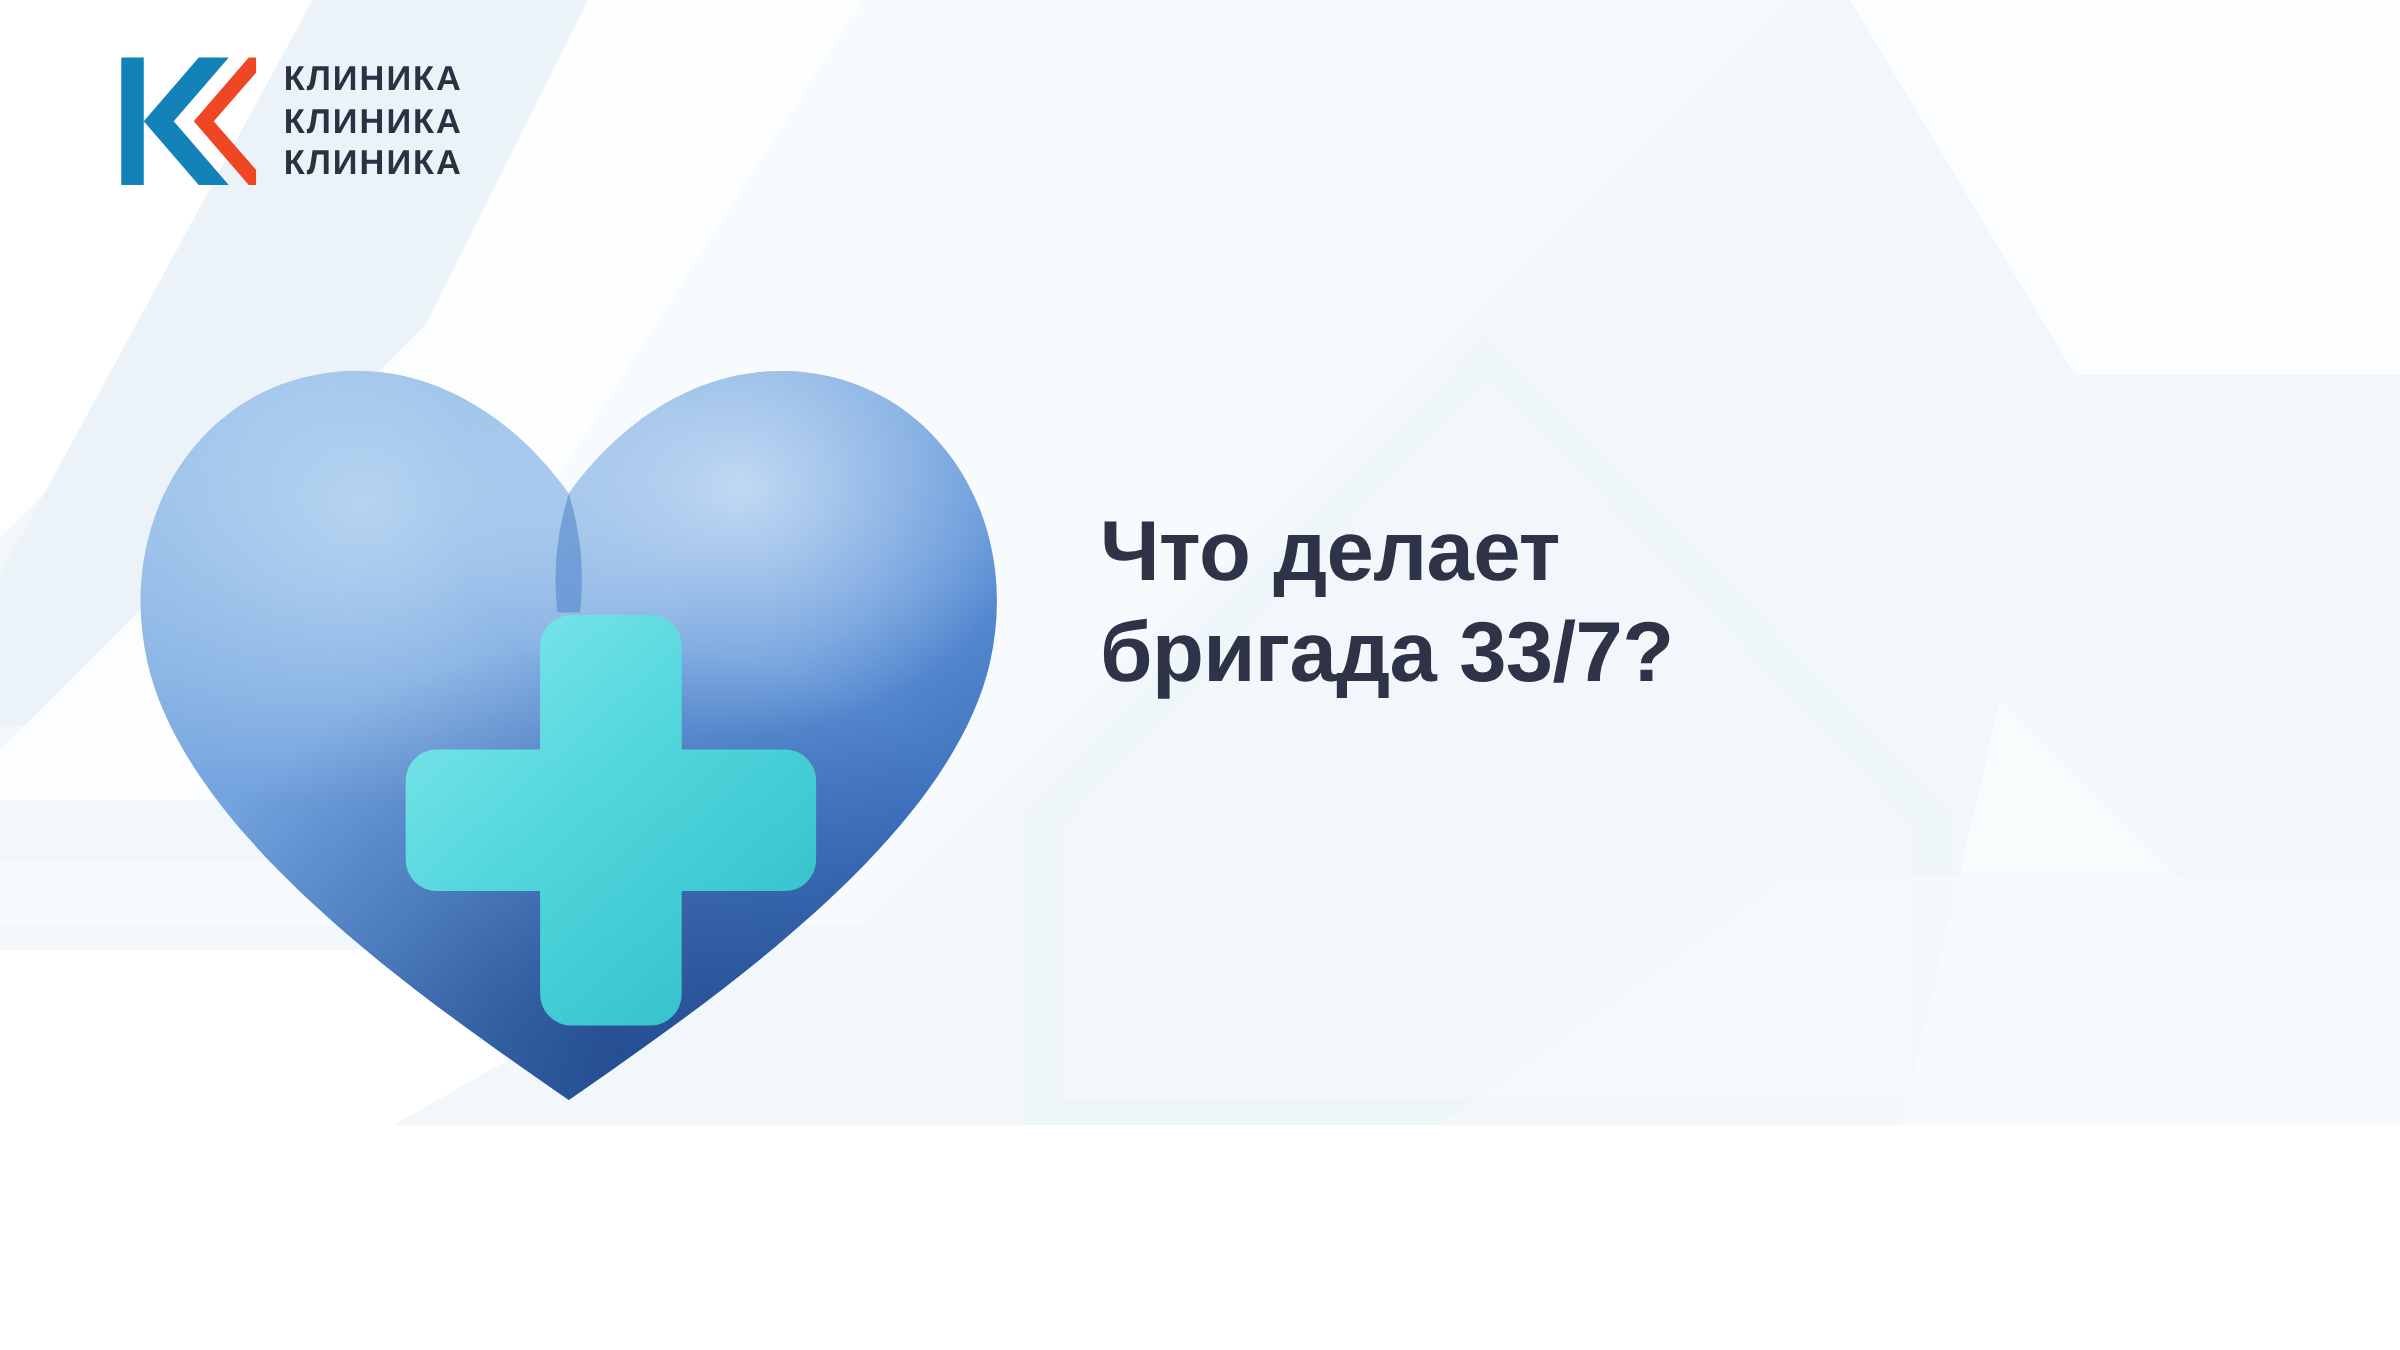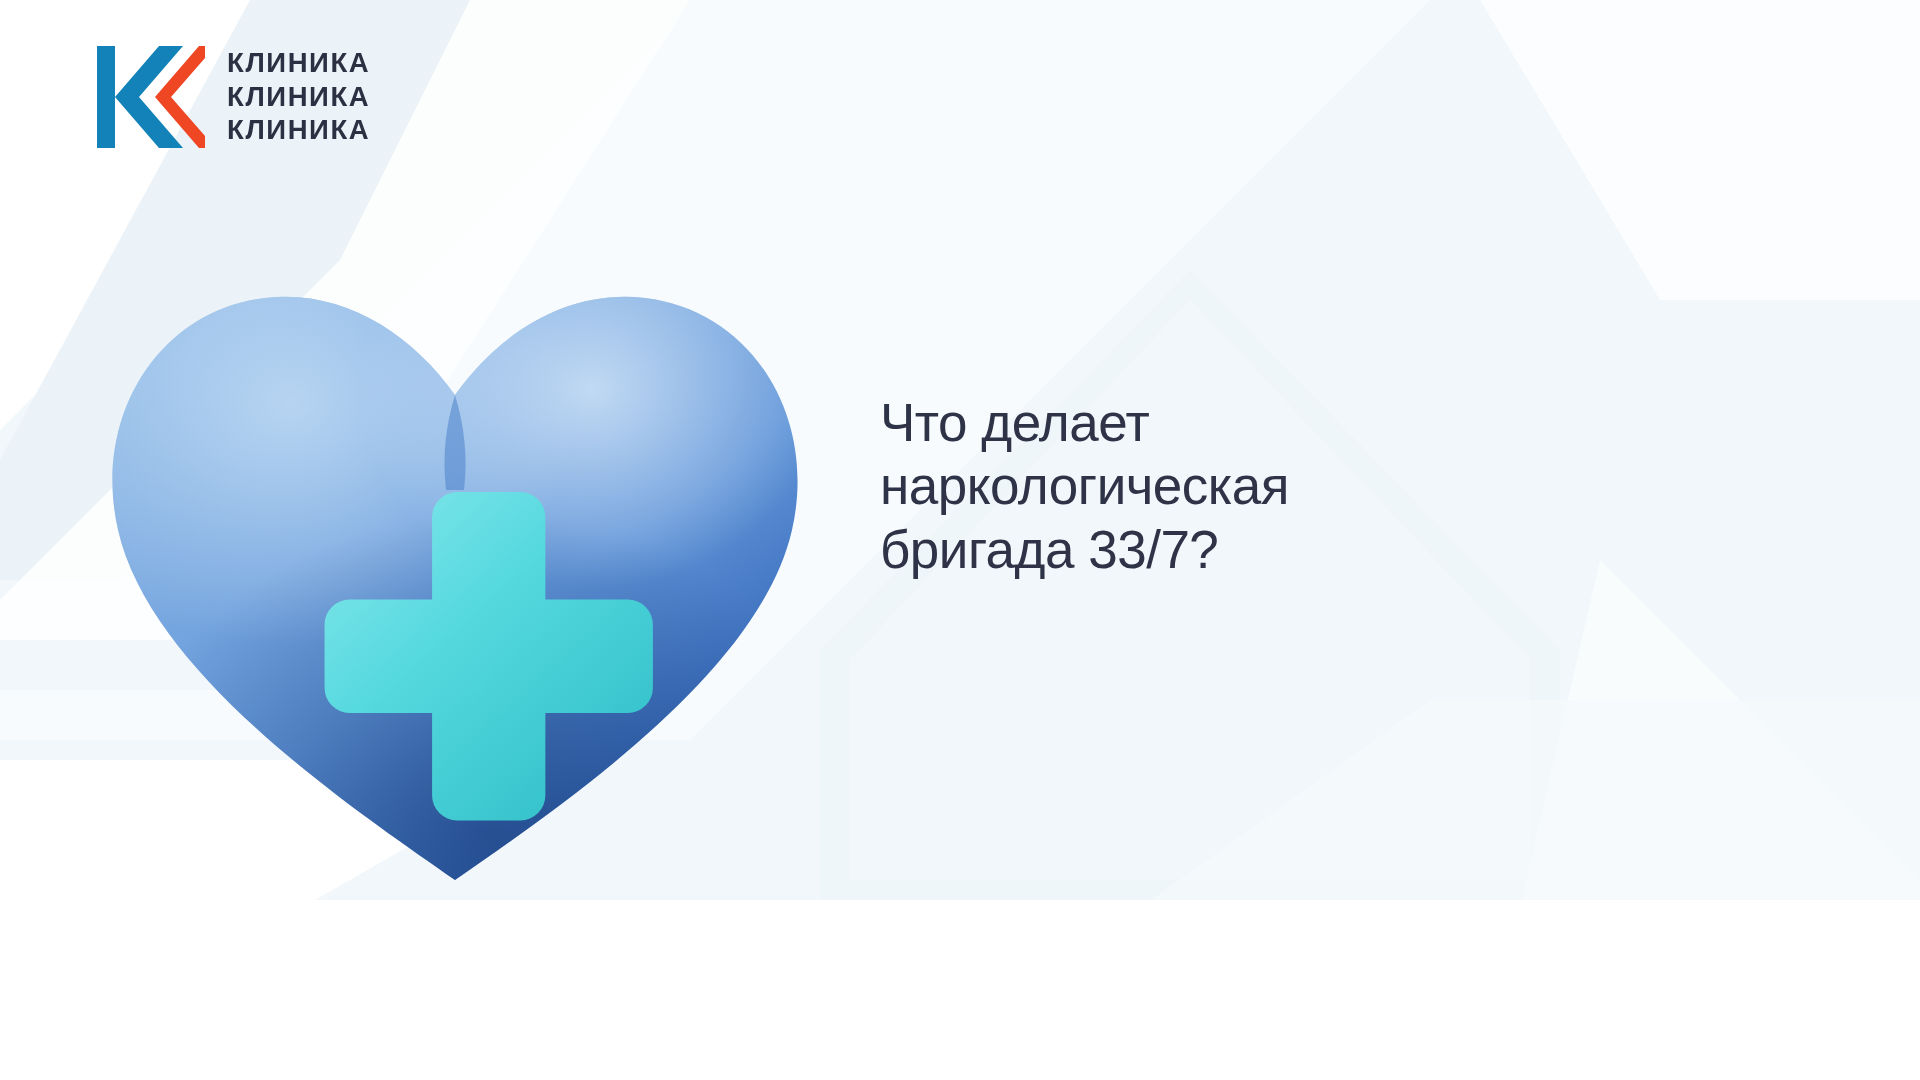--- a/index.html
+++ b/index.html
@@ -42,22 +42,22 @@
     position:absolute;left:90px;top:240px;
     width:730px;height:660px;z-index:4;
   }
   .heart-svg{width:100%;height:100%;display:block;}
 
   
   .headline{
     position:absolute;left:880px;top:355px;width:920px;
     z-index:5;
     color:#2e3347;
-    font-size:53px;
-    font-weight:400;
+    font-size:68px;
+    font-weight:700;
     line-height:1.20;
     letter-spacing:-0.5px;
   }
   .headline .ln{display:block;white-space:nowrap;}
 </style>
 </head>
 <body>
 
 <div class="stage">
 
@@ -173,17 +173,16 @@
         <path d="M262,260 h86 v-86 a26,26 0 0 1 26,-26 h66 a26,26 0 0 1 26,26 v86 h86
                  a26,26 0 0 1 26,26 v66 a26,26 0 0 1 -26,26 h-86 v86
                  a26,26 0 0 1 -26,26 h-66 a26,26 0 0 1 -26,-26 v-86 h-86
                  a26,26 0 0 1 -26,-26 v-66 a26,26 0 0 1 26,-26 Z" transform="translate(8,110) scale(0.96)" fill="url(#crossGrad)"></path>
       </g>
     </svg>
   </div>
 
   <h1 class="headline">
     <span class="ln">Что делает</span>
-    <span class="ln">наркологическая</span>
     <span class="ln">бригада 33/7?</span>
   </h1>
 
 </div>
 
 </body></html>

